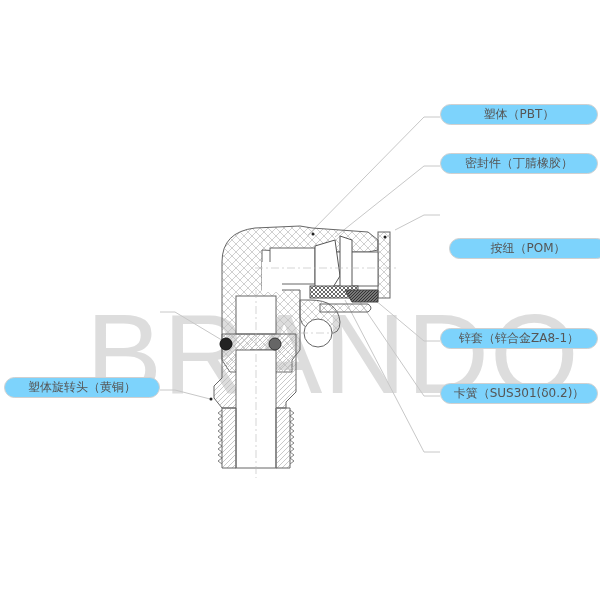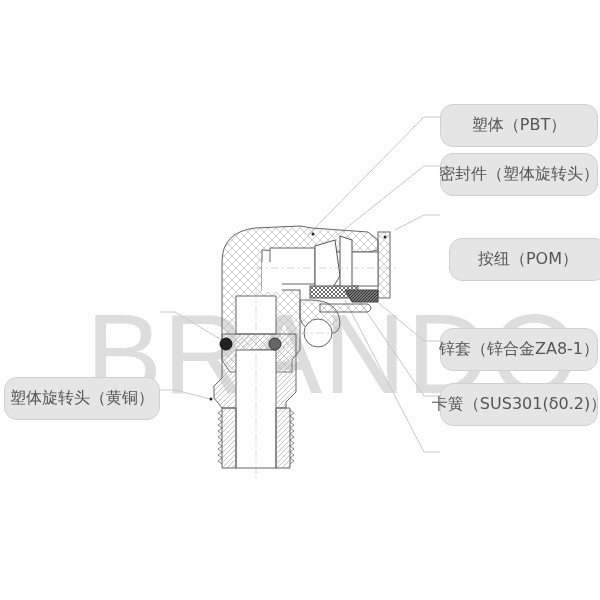--- a/index.html
+++ b/index.html
@@ -1,21 +1,21 @@
 <!DOCTYPE html>
 <html><head>
 <meta charset="utf-8">
 <style>
   html, body { margin:0; padding:0; background:#ffffff; }
   body { width:600px; height:600px; position:relative; overflow:hidden; font-family:"DejaVu Sans", sans-serif; }
   #stage { position:absolute; left:0; top:0; width:600px; height:600px; }
   .pill {
-    position:absolute; height:43px; border:1px solid #d0d0d0; border-radius:13px;
-    background:#e5e5e5; display:flex; align-items:center; justify-content:center;
-    font-size:16px; color:#555555; box-sizing:border-box; white-space:nowrap;
+    position:absolute; height:21px; border:1px solid #d0d0d0; border-radius:13px;
+    background:#7dd3fc; display:flex; align-items:center; justify-content:center;
+    font-size:12px; color:#555555; box-sizing:border-box; white-space:nowrap;
   }
   .watermark {
     position:absolute; left:86px; top:297px; font-family:"Liberation Sans", sans-serif;
     font-size:114px; letter-spacing:1px; color:rgba(180,180,180,0.45); line-height:1; pointer-events:none;
   }
   svg { position:absolute; left:0; top:0; }
 </style>
 </head>
 <body>
 
@@ -84,19 +84,19 @@
       <line x1="255" y1="268" x2="398" y2="268"></line>
       <line x1="300" y1="333" x2="336" y2="333"></line>
     </g>
 
     <circle cx="313" cy="234" r="1.5" fill="#222"></circle>
     <circle cx="211" cy="399" r="1.5" fill="#222"></circle>
     <circle cx="385" cy="237" r="1.5" fill="#222"></circle>
   </svg>
 
   <div class="pill" style="left:440px; top:104px; width:158px;">塑体（PBT）</div>
-  <div class="pill" style="left:440px; top:153px; width:158px;">密封件（塑体旋转头）</div>
+  <div class="pill" style="left:440px; top:153px; width:158px;">密封件（丁腈橡胶）</div>
   <div class="pill" style="left:449px; top:202px; width:158px;margin-top:36px;">按纽（POM）</div>
   <div class="pill" style="left:440px; top:328px; width:158px;">锌套（锌合金ZA8-1）</div>
   <div class="pill" style="left:440px; top:383px; width:158px;">卡簧（SUS301(δ0.2)）</div>
 
   <div class="pill" style="left:4px; top:377px; width:156px;">塑体旋转头（黄铜）</div>
 </div>
 
 </body></html>

